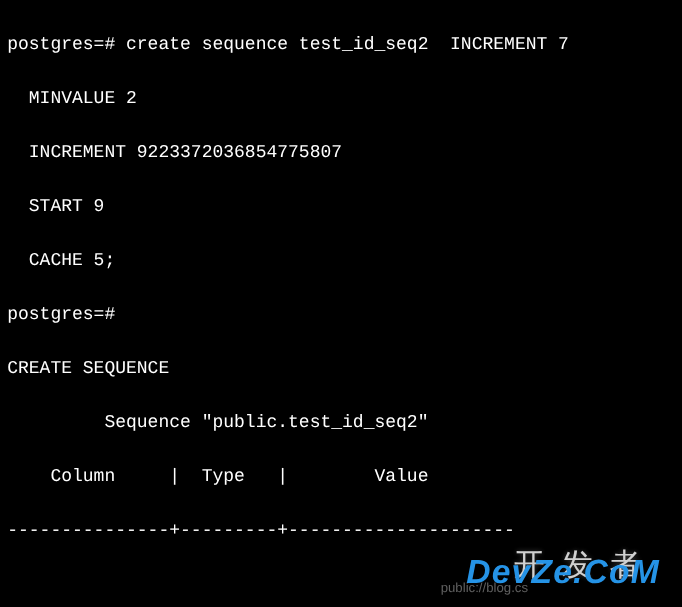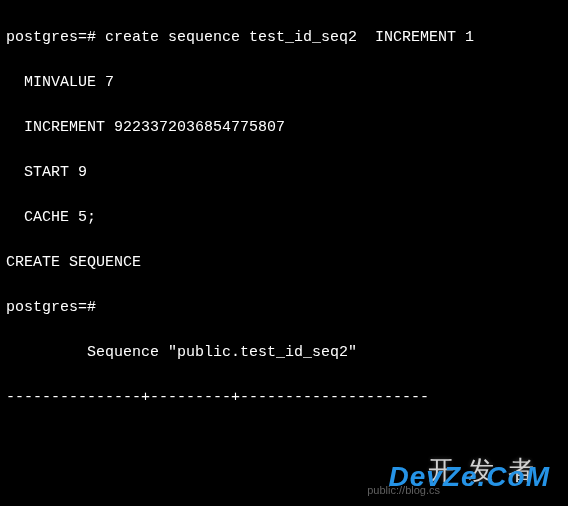--- a/index.html
+++ b/index.html
@@ -49,28 +49,29 @@
     font-family: Arial, sans-serif;
     font-size: 11px;
     color: #888;
     opacity: 0.7;
   }
 </style>
 </head>
 <body>
 
 <div class="terminal">
-<div>postgres=# create sequence test_id_seq2  INCREMENT 1</div>
-<div>  MINVALUE 7</div>
+<div>postgres=# create sequence test_id_seq2  INCREMENT 7</div>
+<div>  MINVALUE 2</div>
 <div>  INCREMENT 9223372036854775807</div>
 <div>  START 9</div>
 <div>  CACHE 5;</div>
+<div>postgres=#</div>
 <div>CREATE SEQUENCE</div>
-<div>postgres=#</div>
 <div>         Sequence "public.test_id_seq2"</div>
+<div>    Column     |  Type   |        Value</div>
 <div>---------------+---------+---------------------</div>
 
 
 
 
 
 
 
 
 

